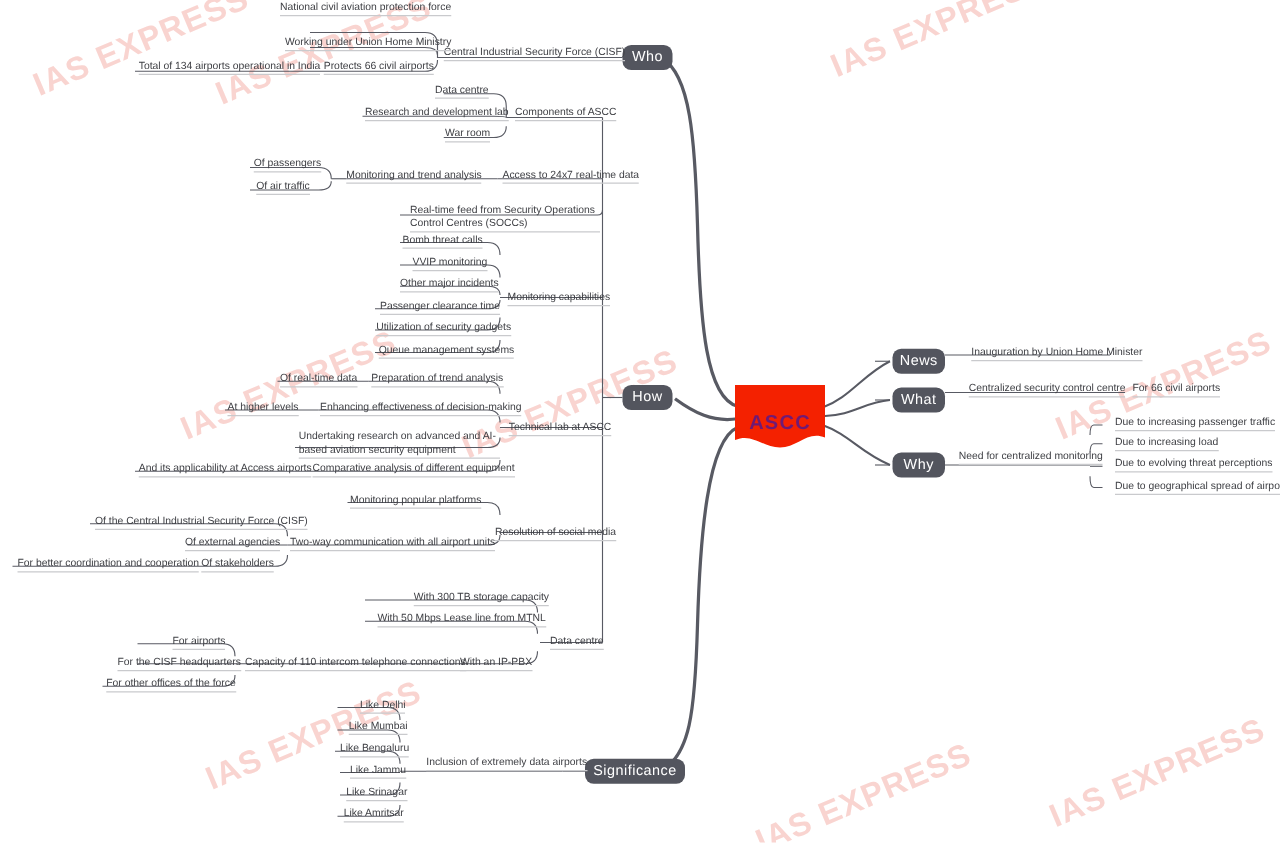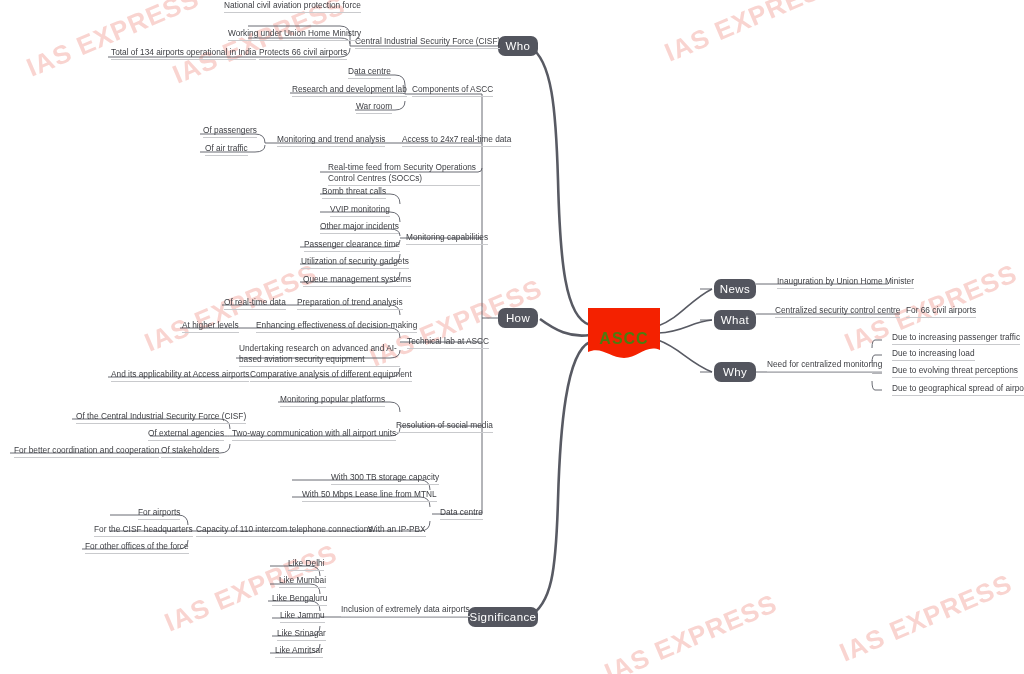--- a/index.html
+++ b/index.html
@@ -35,21 +35,21 @@
     letter-spacing:.4px;
   }
 
   
   .center{
     position:absolute;display:flex;align-items:flex-start;
     justify-content:center;
   }
   .center .lbl{
     position:absolute;left:0;right:0;top:22px;text-align:center;
-    color:#4d7c0f;font-size:16px;font-weight:bold;letter-spacing:1px;
+    color:#701a75;font-size:16px;font-weight:bold;letter-spacing:1px;
   }
 
   
   .leaf{
     position:absolute;font-size:8.3px;color:#3f4045;
     white-space:nowrap;line-height:11px;
     border-bottom:1px solid #c9cacd;
     padding-bottom:1px;
   }
   .leaf.wrap{white-space:normal;border-bottom:none;}
@@ -174,21 +174,21 @@
   </div>
 
   <div class="node l1" style="left:498px;top:36px;width:40px;height:20px;">
     <span>Who</span>
   </div>
 
   <div class="node l1" style="left:498px;top:308px;width:40px;height:20px;">
     <span>How</span>
   </div>
 
-  <div class="node l1" style="left:468px;top:607px;width:70px;height:20px;">
+  <div class="node l1" style="left:468px;top:607px;width:80px;height:20px;">
     <span>Significance</span>
   </div>
 
   <div class="node l1" style="left:714px;top:279px;width:42px;height:20px;">
     <span>News</span>
   </div>
 
   <div class="node l1" style="left:714px;top:310px;width:42px;height:20px;">
     <span>What</span>
   </div>

